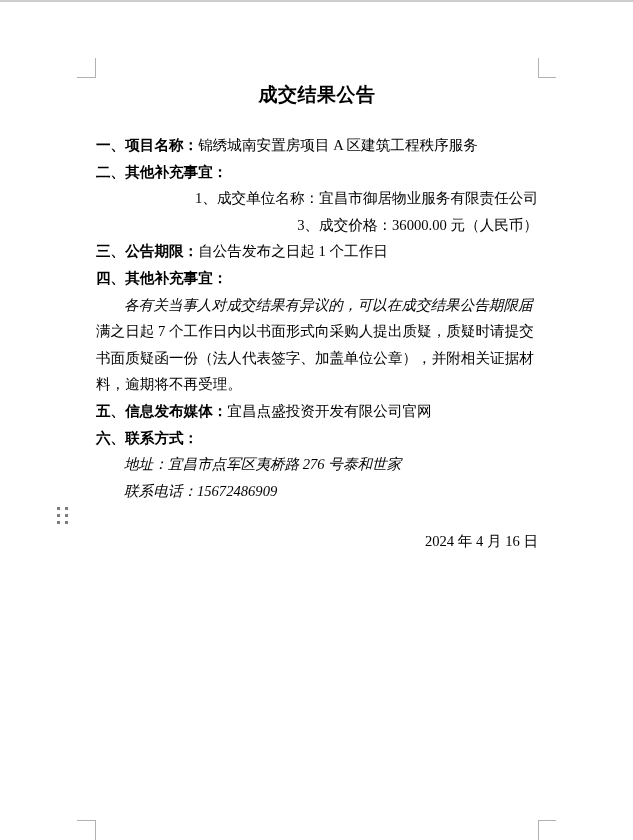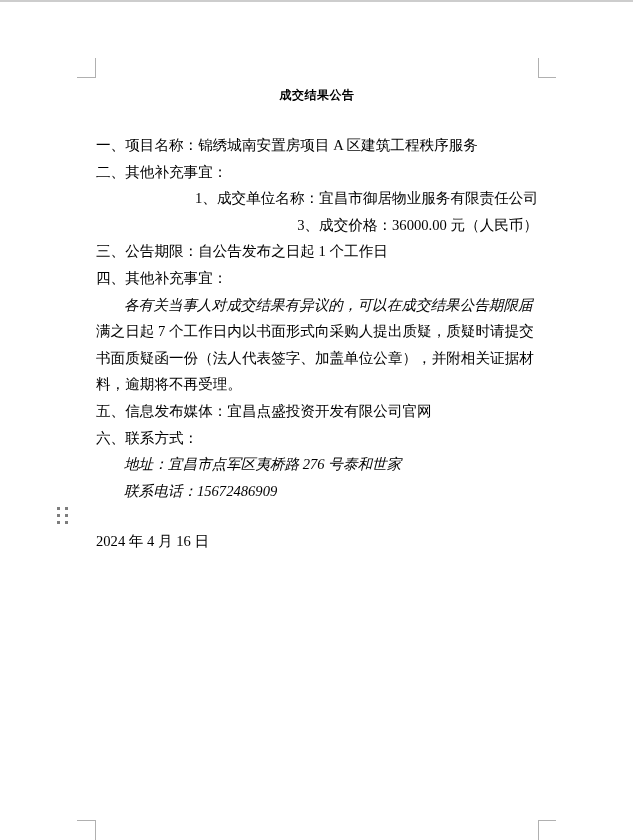--- a/index.html
+++ b/index.html
@@ -62,30 +62,31 @@
     left: 96px; top: 78px;
     width: 442px;
     font-size: 14.6px;
     line-height: 26.6px;
     color: #000000;
   }
   .doc-title {
     line-height: 34px;
     text-align: center;
     font-weight: bold;
-    font-size: 12px;
+    font-size: 19px;
     letter-spacing: 0.5px;
   }
   .title-gap { height: 20px; }
   .ln { white-space: nowrap; }
   .ind-sub { padding-left: 24px; text-align: right; }   
   .ind-par { padding-left: 28px; font-style: italic; }   
-  .b { font-weight: normal; }
+  .b { font-weight: bold; }
   .date-line {
     margin-top: 24px;
+    text-align: right;
     white-space: nowrap;
   }
 </style>
 </head>
 <body>
 
 <div class="screen">
 
   <div class="top-edge"></div>
 

